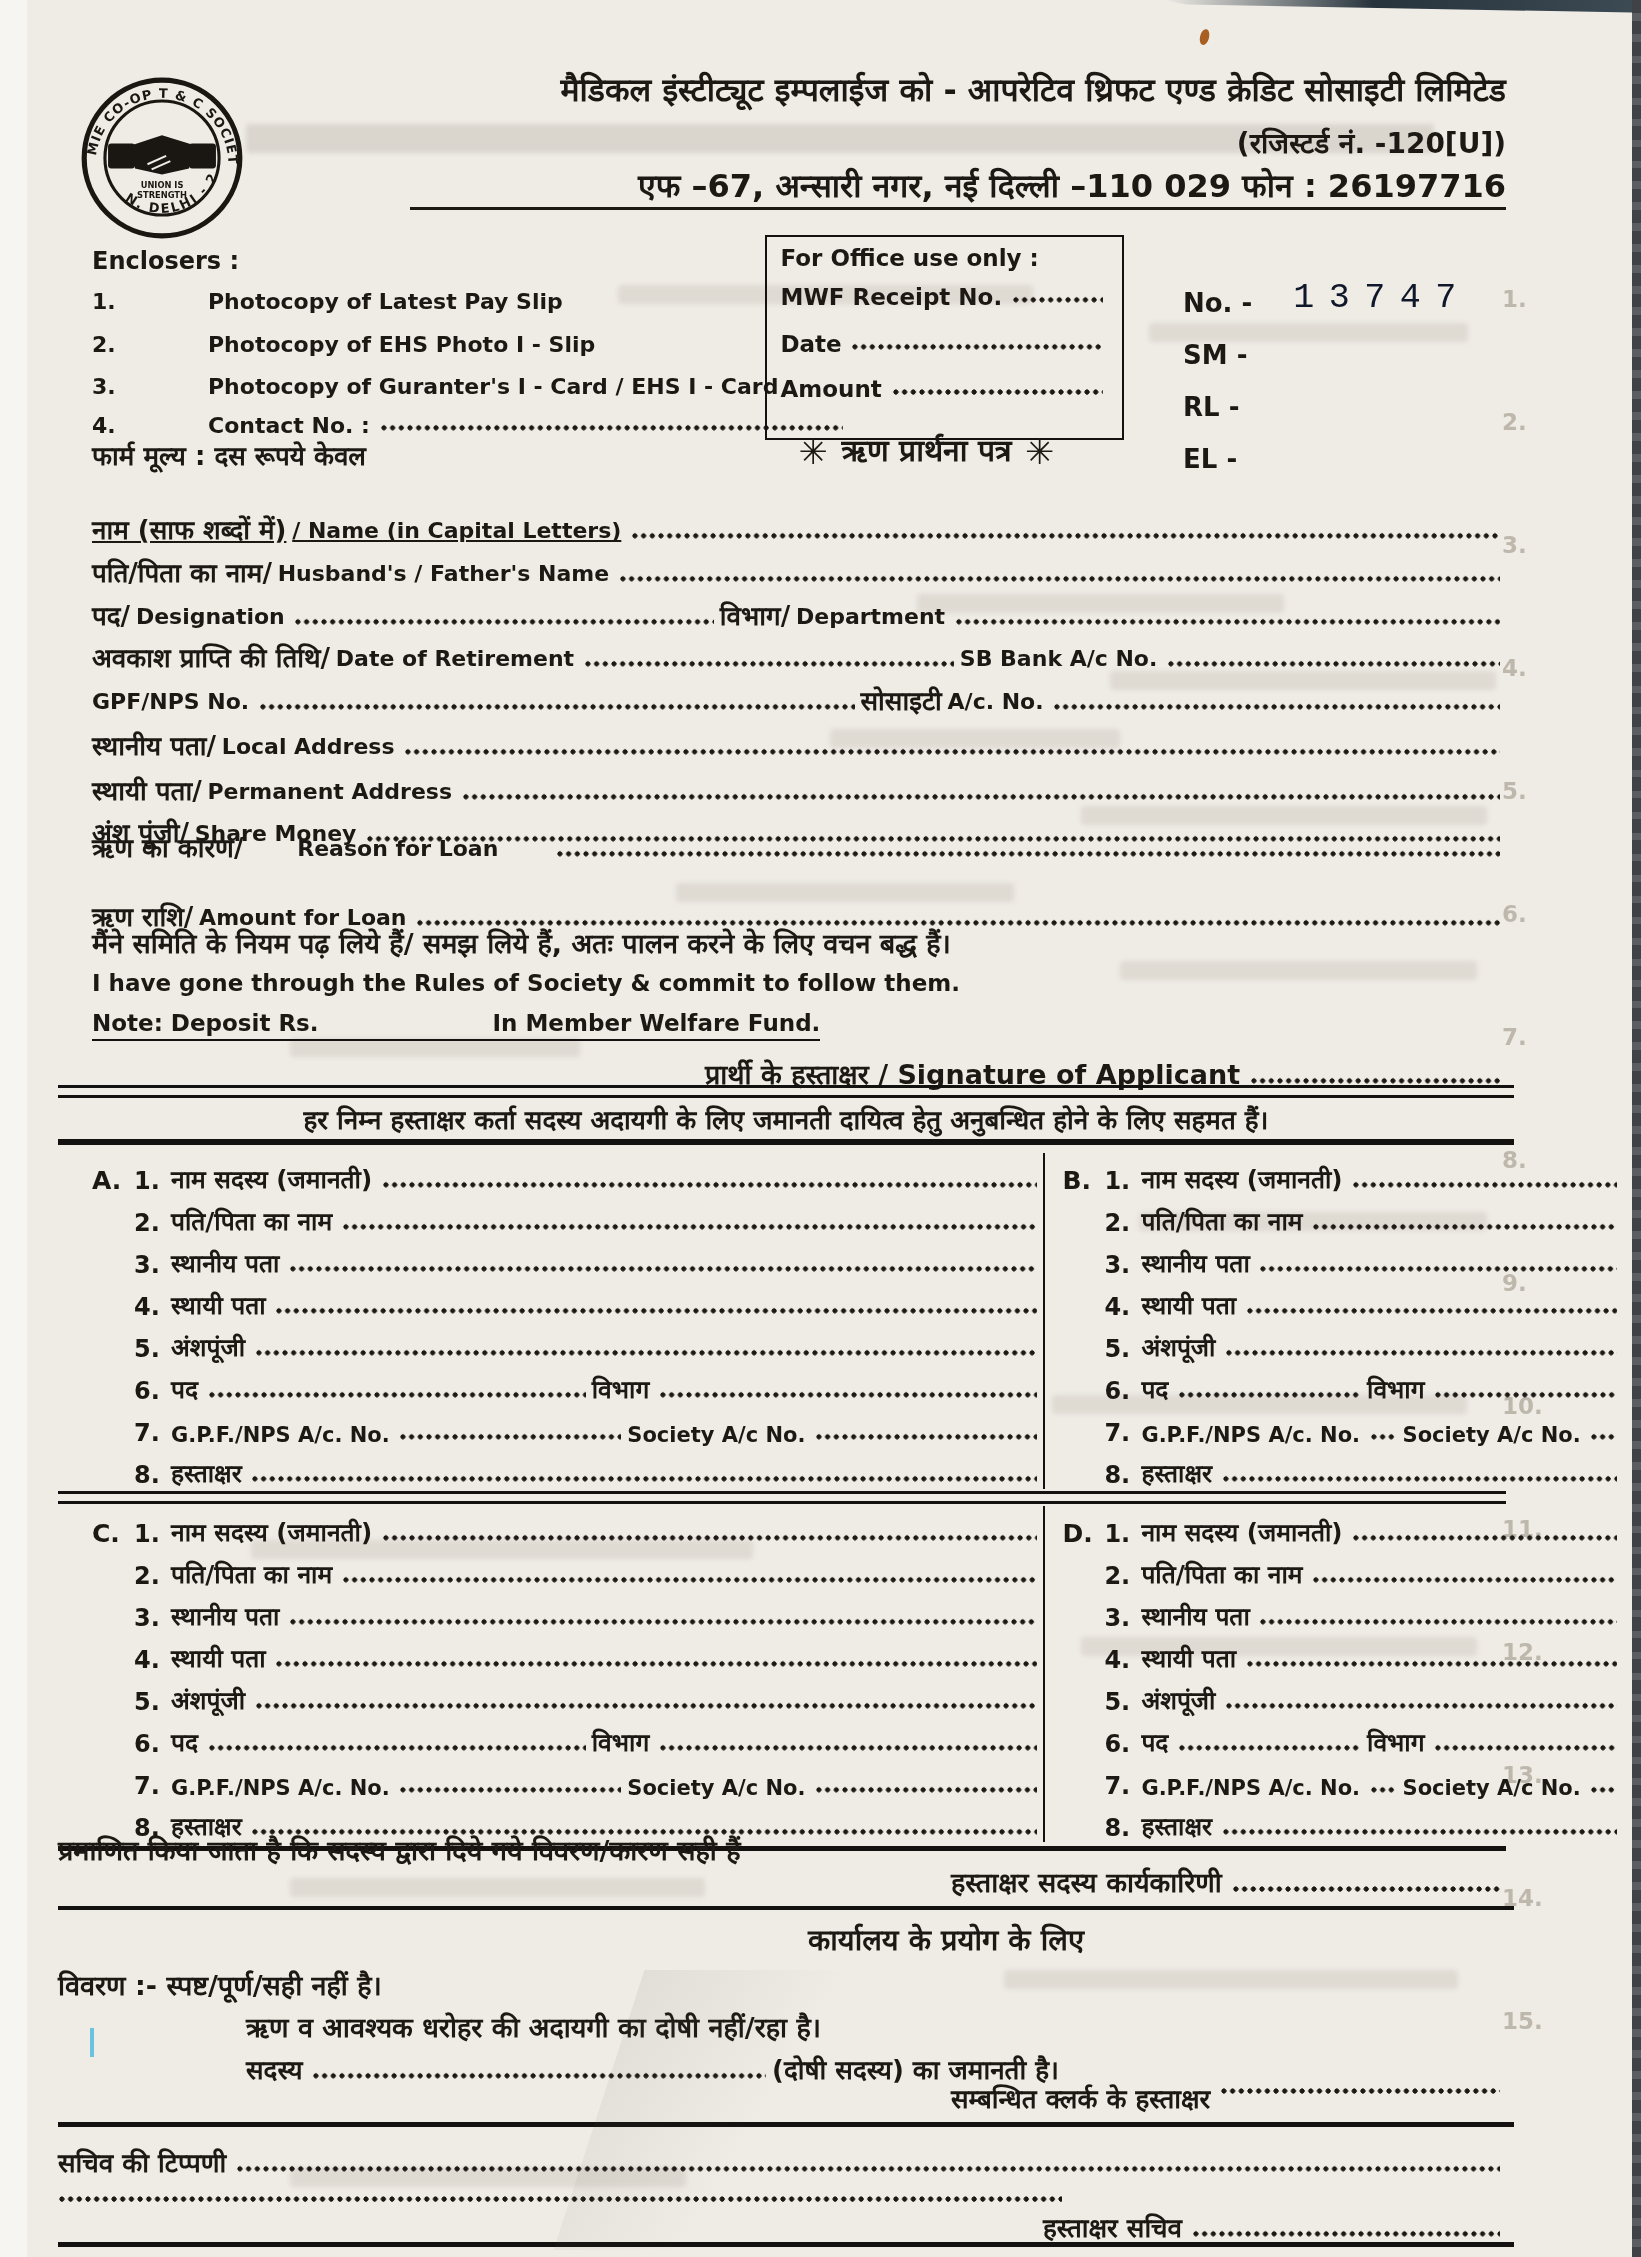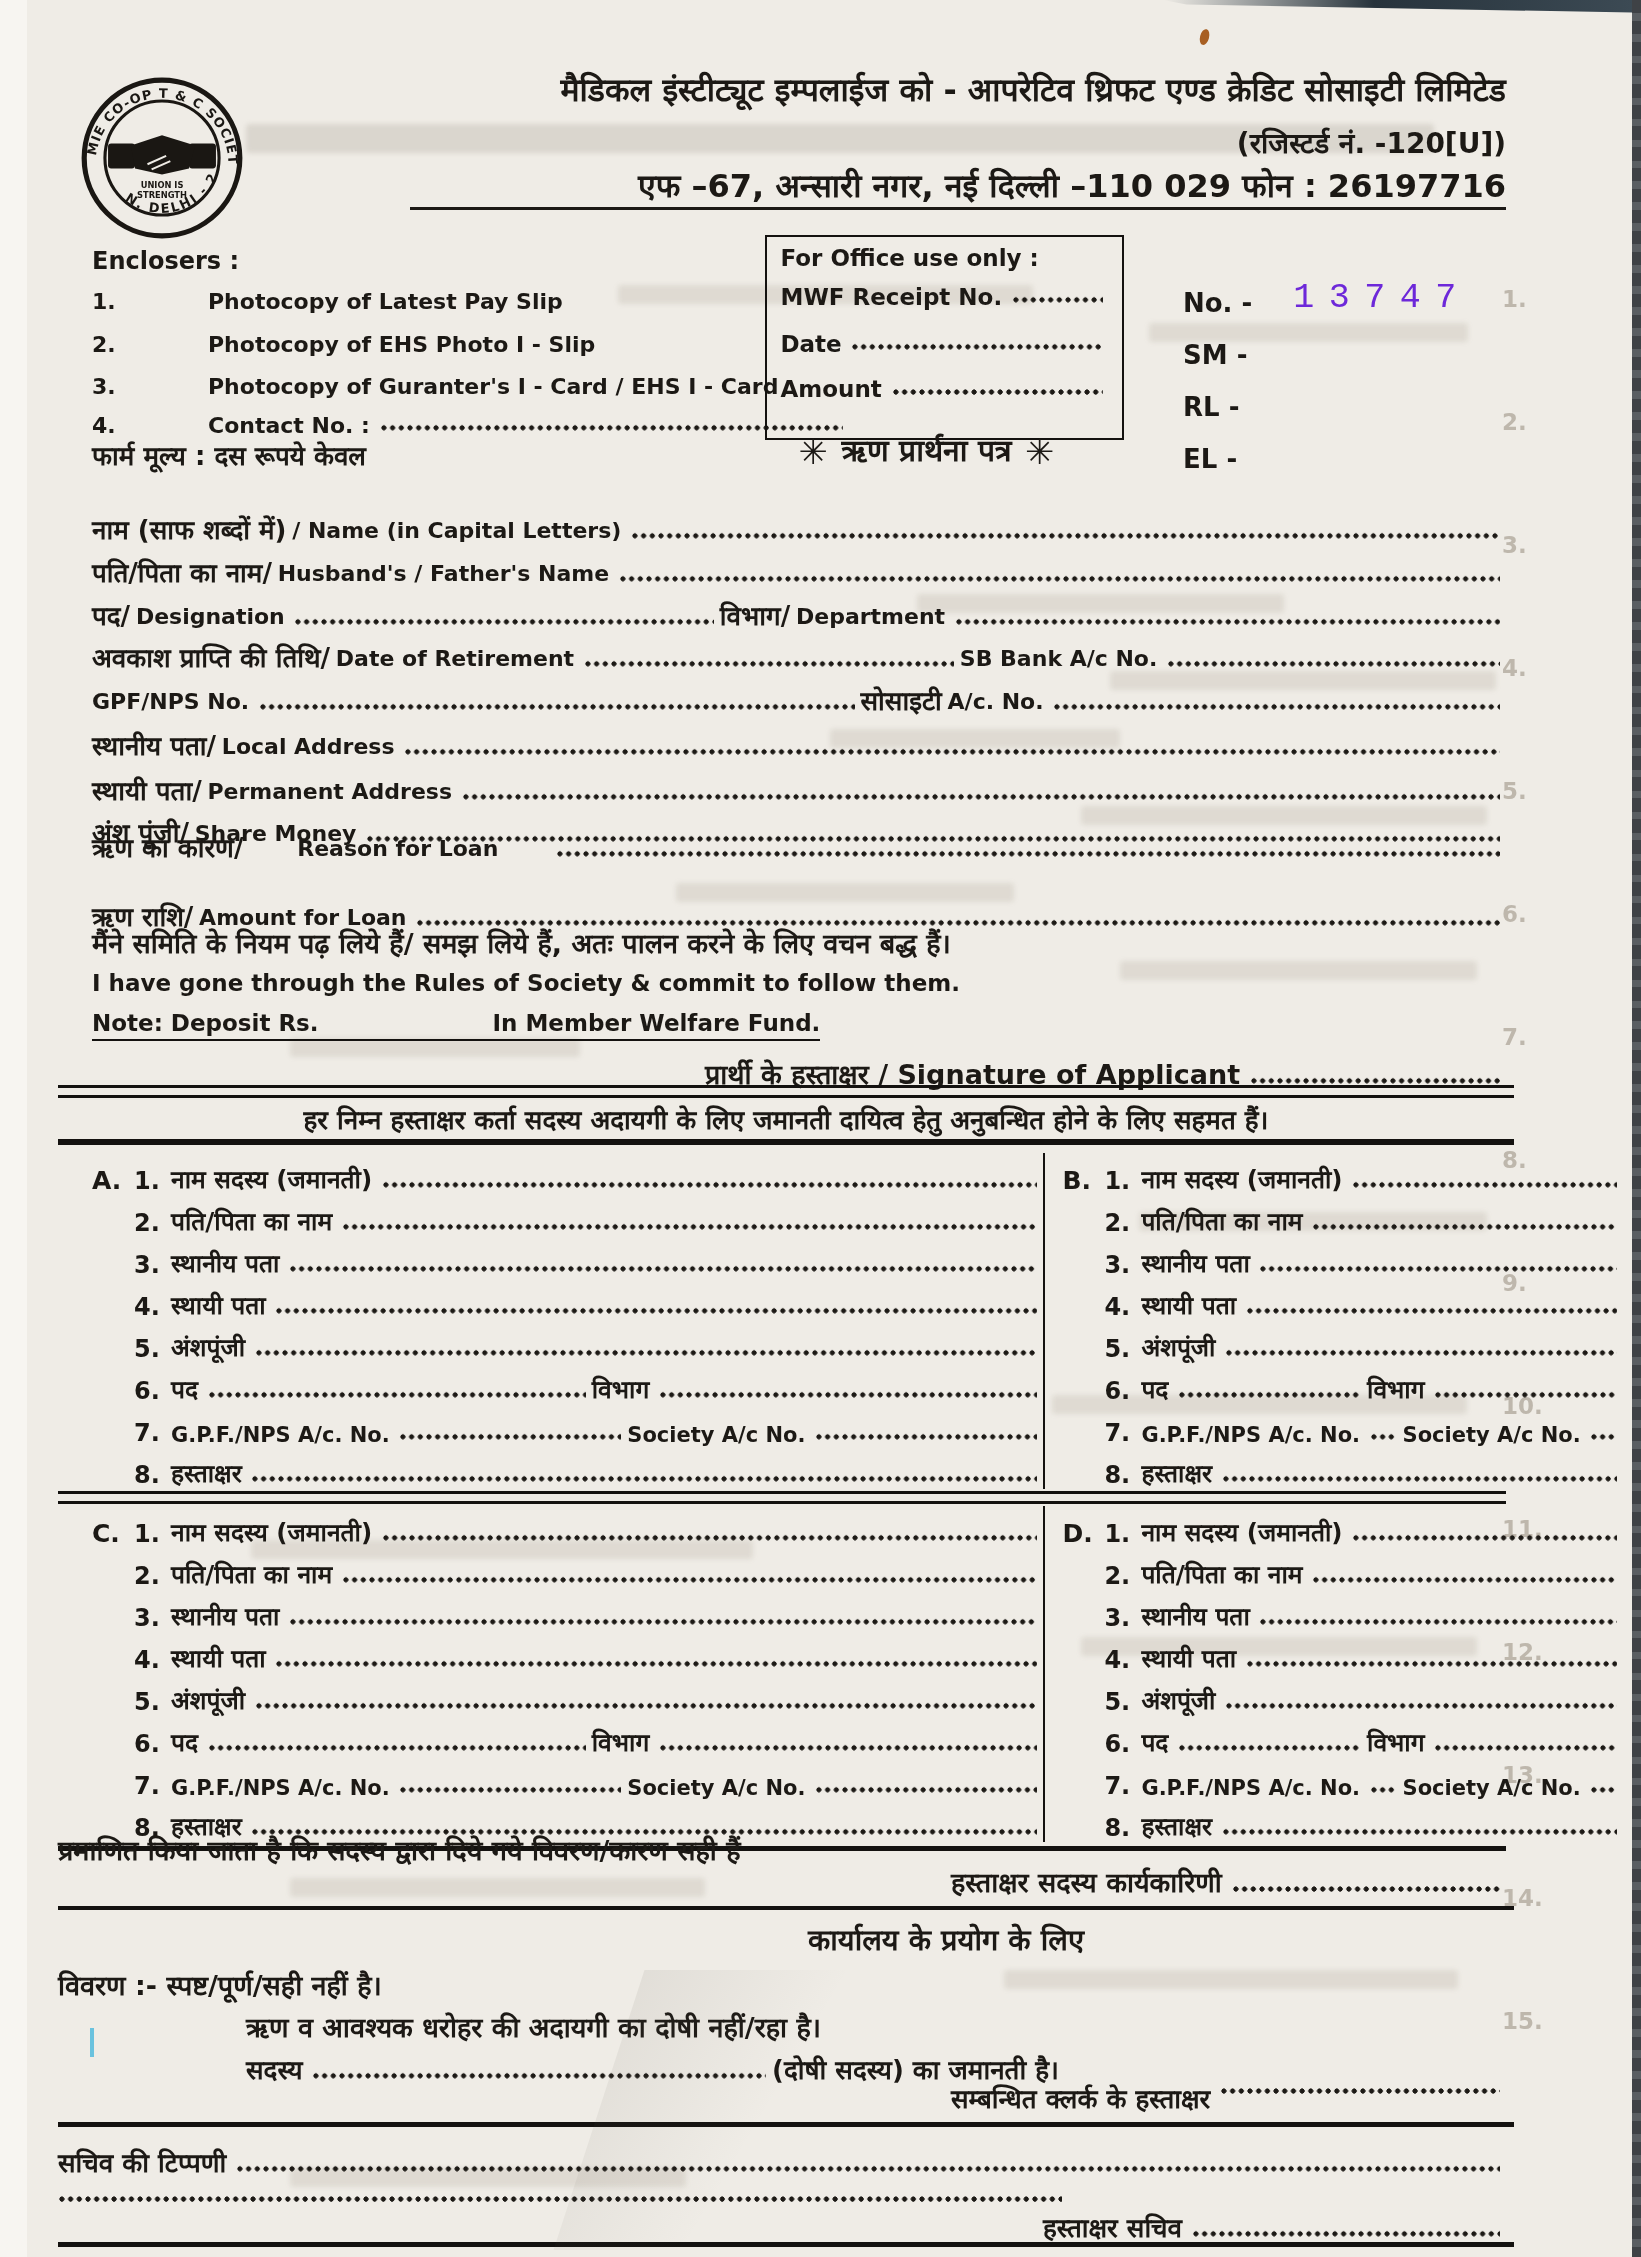--- a/index.html
+++ b/index.html
@@ -46,21 +46,21 @@
   .dots.fix{flex:0 0 auto;}
   
   .obox{position:absolute;left:765px;top:235px;width:359px;height:205px;border:2.9px solid #141210;
     box-sizing:border-box;padding:7.7px 13.5px;background:rgba(255,255,255,0.0);}
   .obox-t{font-size:23px;}
   .obox-row{display:flex;align-items:flex-end;margin-top:13.5px;}
   .obox-l{font-size:23px;white-space:nowrap;}
   .codes{position:absolute;left:1183px;top:278px;display:flex;flex-direction:column;gap:22px;font-size:26px;}
   .code-row{display:flex;align-items:flex-end;}
   .stamp{font-family:"Liberation Mono","DejaVu Sans Mono",monospace;font-weight:400;
-    font-size:35px;letter-spacing:14.5px;color:#6d28d9;margin-left:41px;}
+    font-size:35px;letter-spacing:14.5px;color:#0f172a;margin-left:41px;}
   
   .price{position:absolute;left:92px;top:437px;font-size:26px;}
   .ftitle{position:absolute;left:666px;top:429px;width:521px;text-align:center;font-size:30px;white-space:nowrap;}
   .star{font-size:35px;vertical-align:-2.9px;padding:0 13.5px;}
   
   .frow{position:absolute;left:92px;right:135px;display:flex;align-items:flex-end;height:41px;}
   .hi{font-size:26px;line-height:1.2;white-space:nowrap;}
   .en{font-size:22px;line-height:1.3;white-space:nowrap;}
   .gap6{margin-left:5.8px;}
   
@@ -225,21 +225,21 @@
     <div class="code-row">
         <span>EL -</span>
       </div>
   </div>
 
   <div class="price">फार्म मूल्य : दस रूपये केवल</div>
   <div class="ftitle">
     <span class="star">✳</span><span>ऋण प्रार्थना पत्र</span><span class="star">✳</span>
   </div>
 
-  <div class="frow" style="top:505px;">
+  <div class="frow" style="top:505px;text-decoration:underline;">
     <span class="hi">नाम (साफ शब्दों में)</span>
     <span class="en gap6">/ Name (in Capital Letters)</span>
     <span class="dots"></span>
   </div>
   <div class="frow" style="top:548px;">
     <span class="hi">पति/पिता का नाम/</span>
     <span class="en gap6">Husband's / Father's Name</span>
     <span class="dots"></span>
   </div>
   <div class="frow" style="top:591px;">

